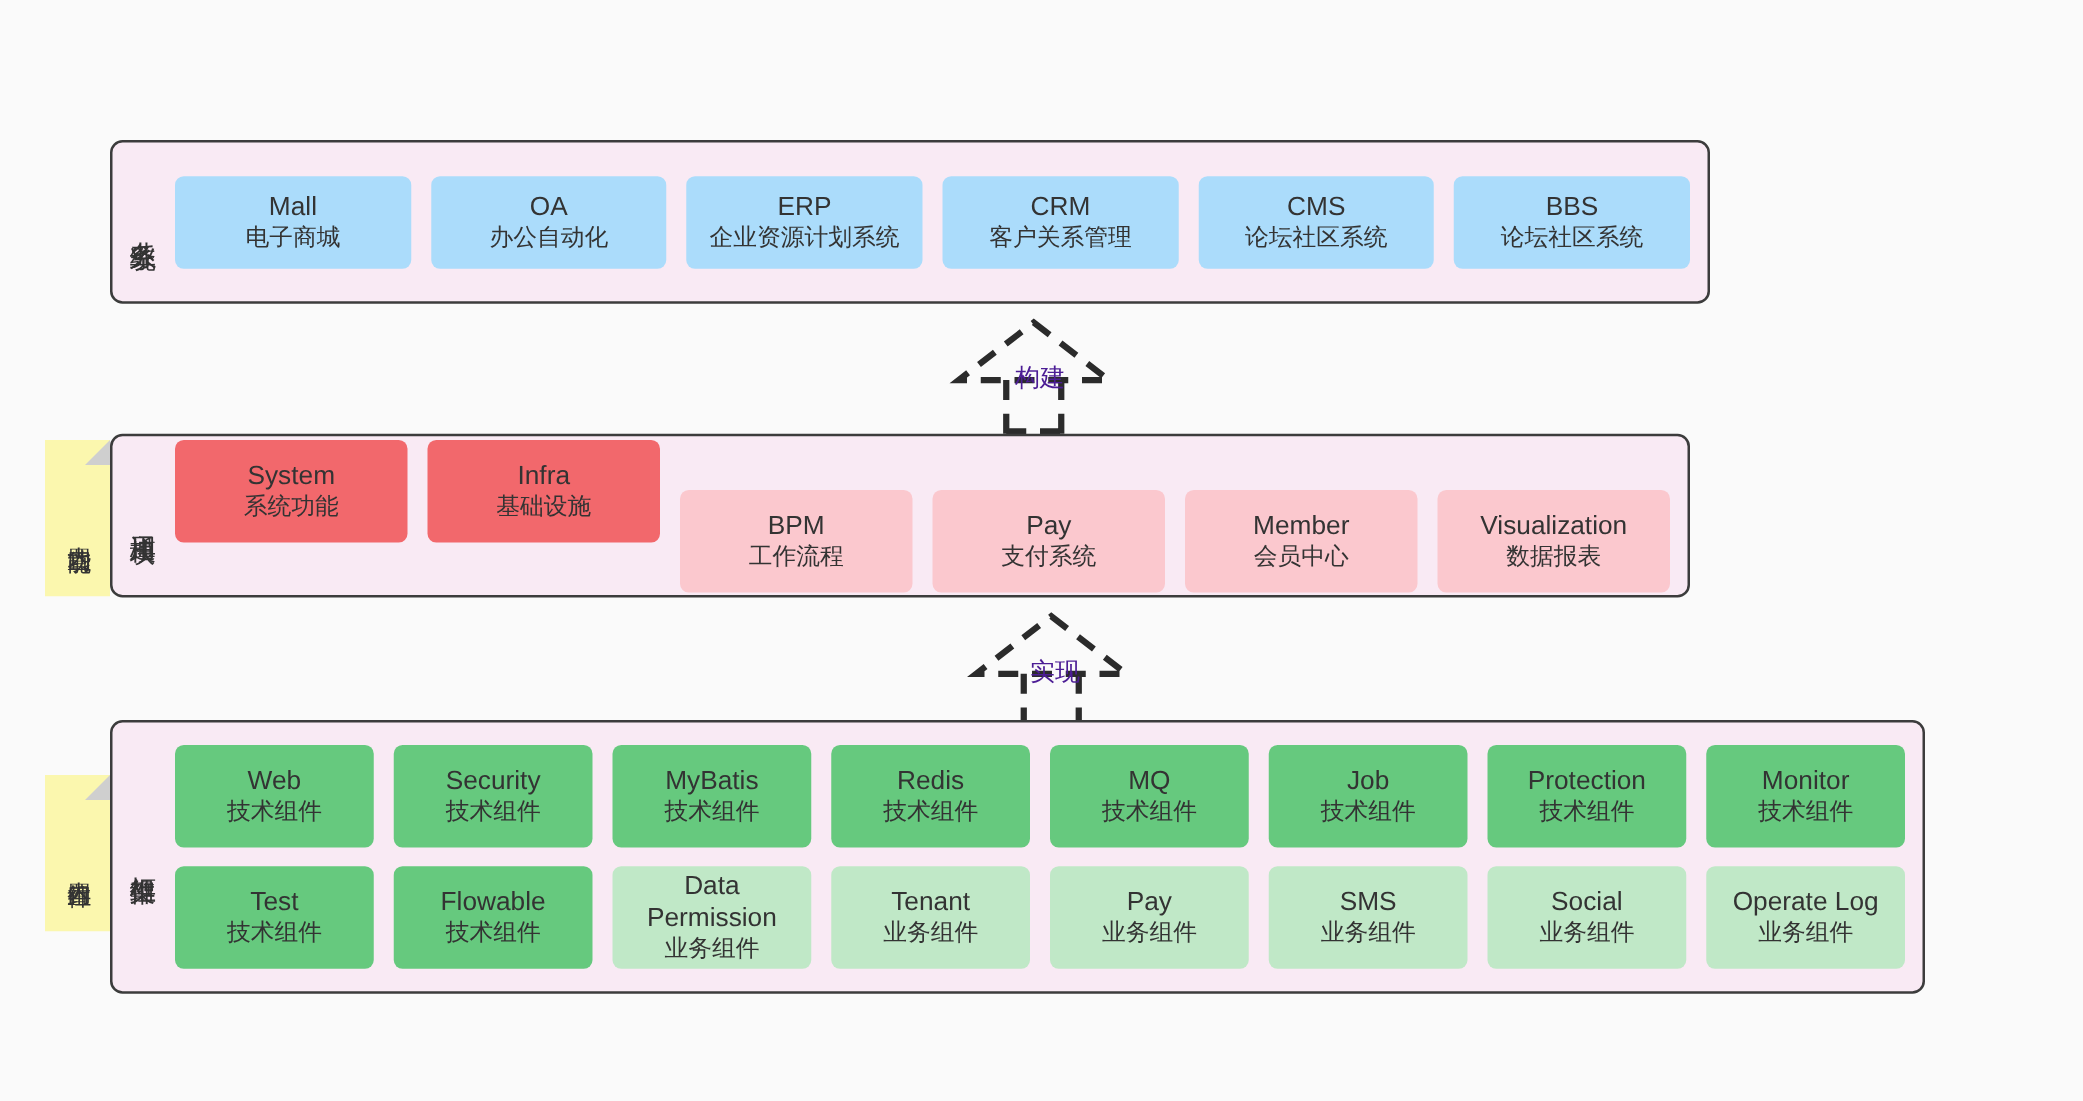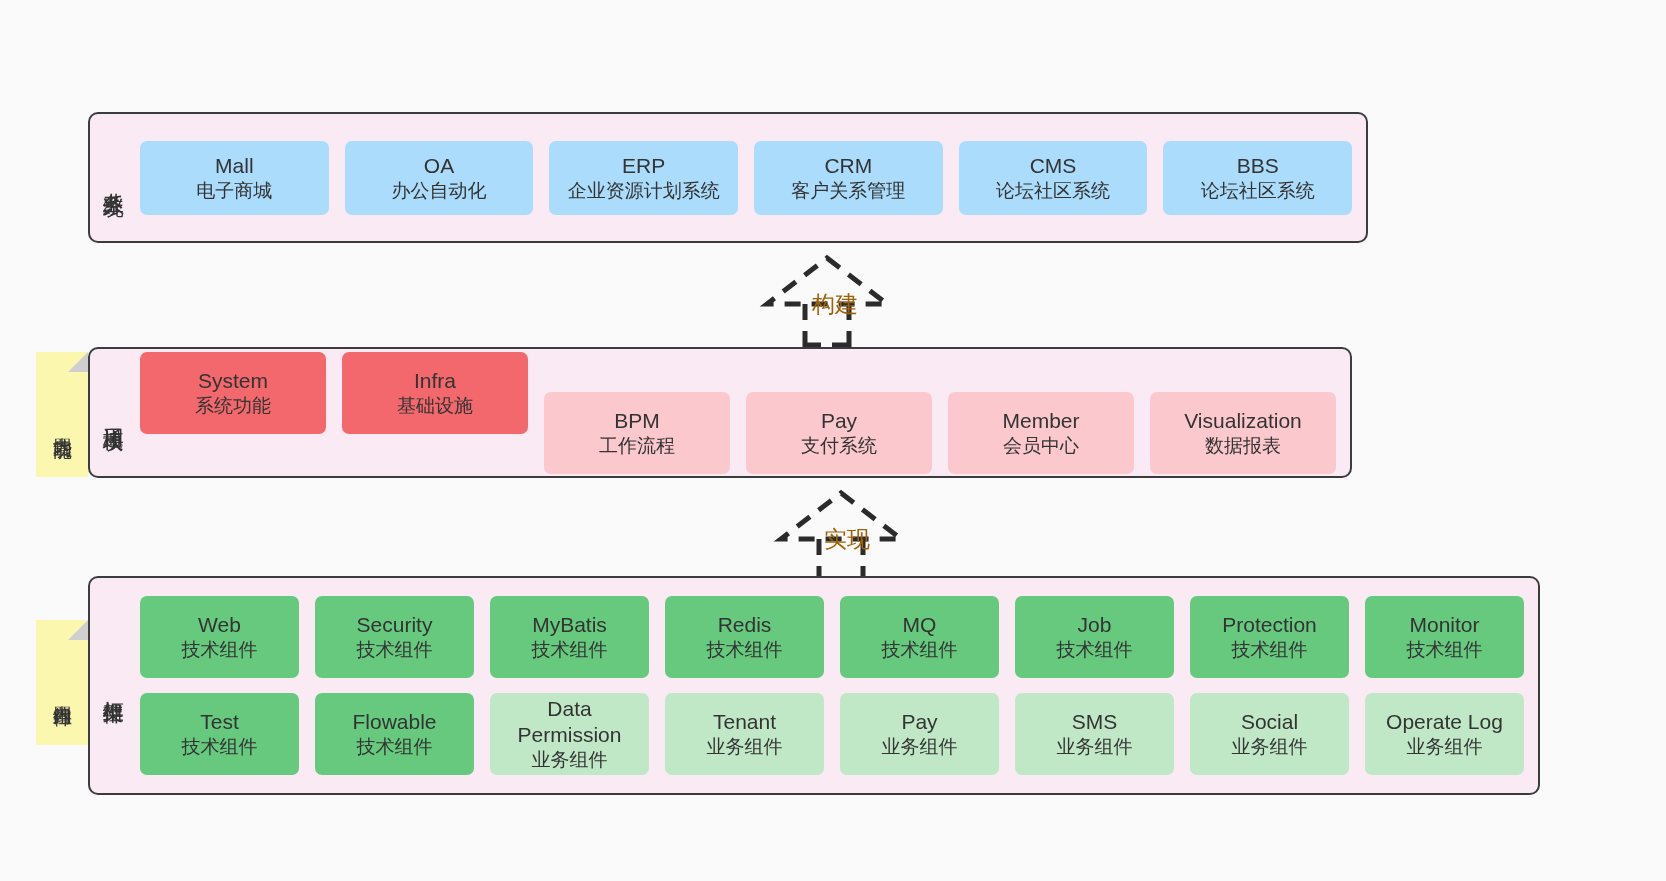--- a/index.html
+++ b/index.html
@@ -112,22 +112,22 @@
     border-color:transparent transparent #cfcfcf transparent;
   }
   #note-functions{left:36px;top:352px;height:125px;}
   #note-components{left:36px;top:620px;height:125px;}
 
   
   .arrow{position:absolute;}
   .arrow svg{display:block;overflow:visible;}
   .arrow-label{
     position:absolute;
-    font-size:23px;
-    color:#a16207;
+    font-size:20px;
+    color:#4c1d95;
     background:transparent;
     white-space:nowrap;
   }
   #arrow-build{left:752px;top:252px;width:150px;height:95px;}
   #arrow-build .arrow-label{left:60px;top:37px;}
   #arrow-impl{left:766px;top:487px;width:150px;height:95px;}
   #arrow-impl .arrow-label{left:58px;top:37px;}
 </style>
 </head>
 <body>

